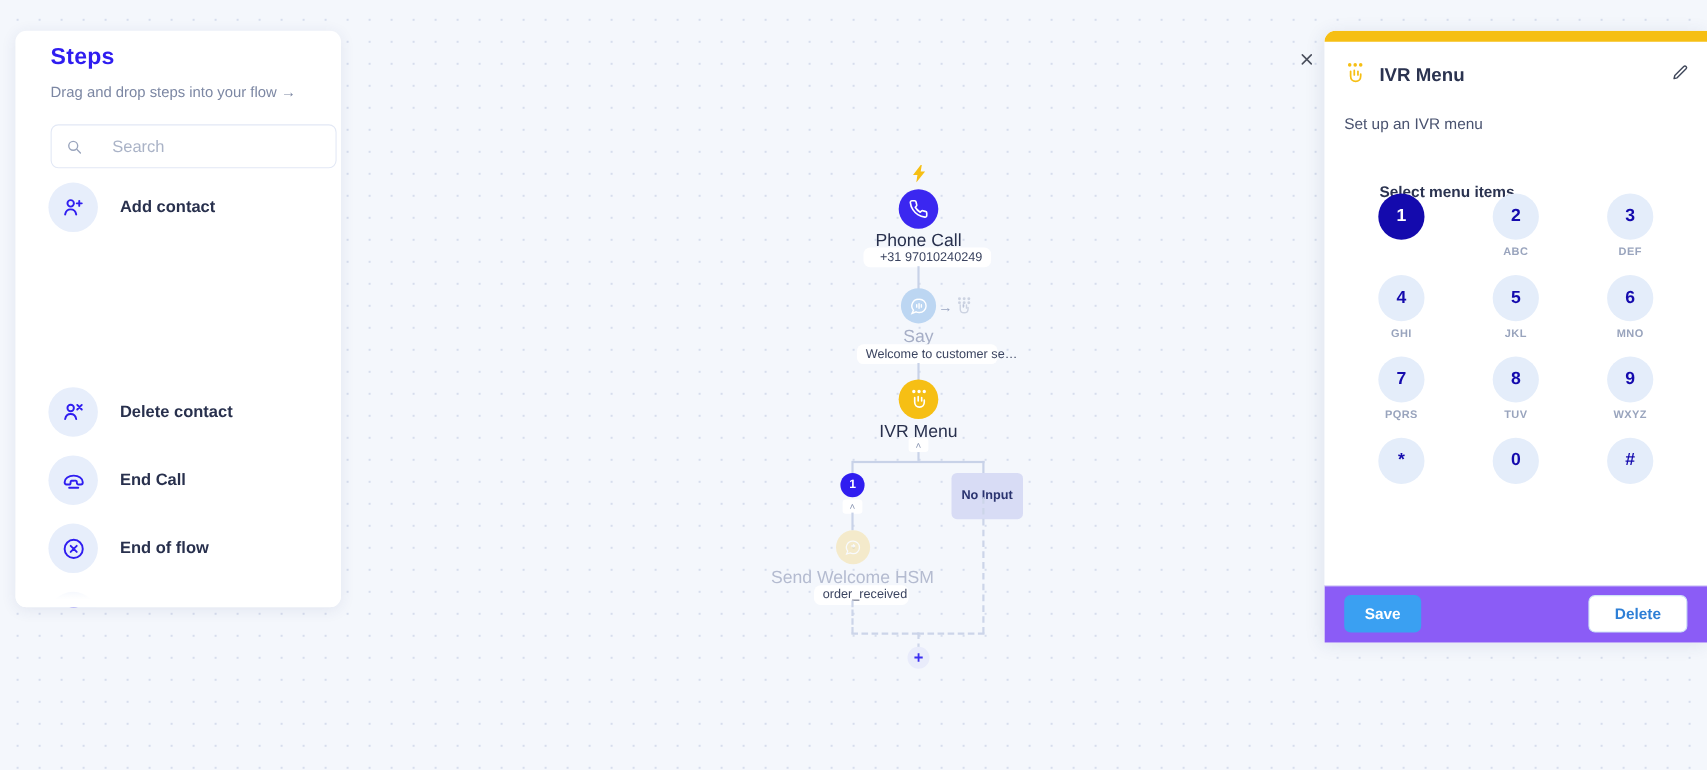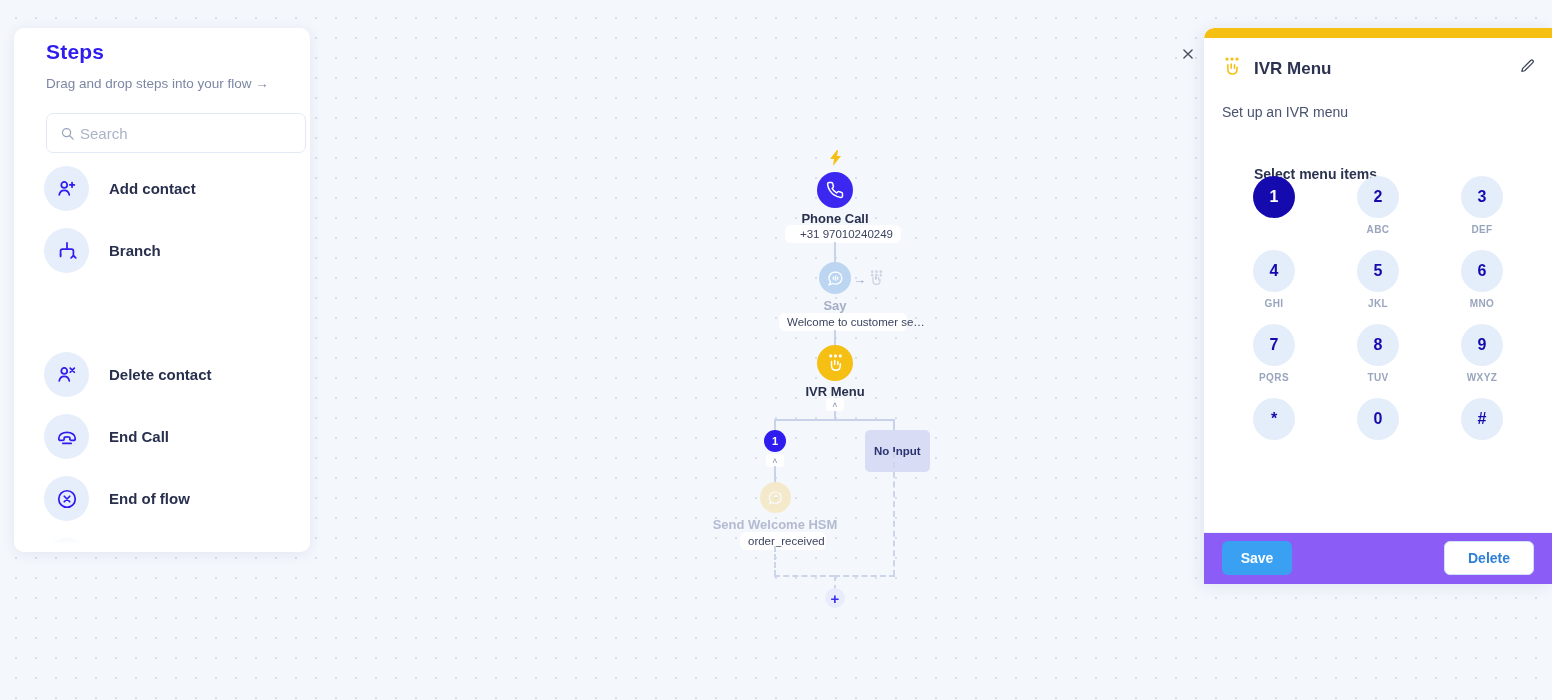--- a/index.html
+++ b/index.html
@@ -51,21 +51,21 @@
   #search-box {
     position: absolute;
     left: 32px; top: 85px;
     width: 260px; height: 40px;
     box-sizing: border-box;
     border: 1px solid #e2e8f5;
     border-radius: 7px;
     background: #fff;
     display: flex;
     align-items: center;
-    gap: 3px;
+    gap: 25px;
     padding: 0 13px;
   }
   #search-box .mag { flex: 0 0 auto; display: flex; }
   #search-input {
     border: none; outline: none;
     font-size: 15px;
     font-family: inherit;
     color: #38405c;
     width: 100%;
     background: transparent;
@@ -106,22 +106,22 @@
     left: 0; right: 0; bottom: 0;
     height: 26px;
     background: linear-gradient(to bottom, rgba(255,255,255,0), #ffffff 72%);
     pointer-events: none;
   }
 
   
   .node-label {
     position: absolute;
     text-align: center;
-    font-size: 13px;
-    font-weight: bold;
+    font-size: 16px;
+    font-weight: normal;
     color: #28304d;
     white-space: nowrap;
   }
   .node-chip {
     position: absolute;
     background: #ffffff;
     border-radius: 6px;
     padding: 3px 8px;
     font-size: 11.5px;
     color: #3b4460;
@@ -436,30 +436,20 @@
         <div class="step-ico">
           <svg width="22" height="22" viewBox="0 0 24 24" fill="none" stroke="#2f1df0" stroke-width="1.9" stroke-linecap="round">
             <circle cx="9" cy="7.5" r="3.2"></circle>
               <path d="M3.5 18.5c.6-3.3 3-5 5.5-5s4.9 1.7 5.5 5"></path>
             <path d="M17.5 5v5M15 7.5h5"></path>
           </svg>
         </div>
         <div class="step-label">Add contact</div>
       </div>
 
-      <div class="step-item" style="top:62px;">
-        <div class="step-ico">
-          <svg width="22" height="22" viewBox="0 0 24 24" fill="none" stroke="#2f1df0" stroke-width="1.9" stroke-linecap="round" stroke-linejoin="round">
-            <path d="M12 3v6"></path>
-              <path d="M5 16v-4a2 2 0 0 1 2-2h10a2 2 0 0 1 2 2v5"></path>
-            <path d="M5 16v2M19 17l-2.5 2.5M19 17l2.5 2.5"></path>
-          </svg>
-        </div>
-        <div class="step-label">Branch</div>
-      </div>
 
 
       <div class="step-item" style="top:186px;">
         <div class="step-ico">
           <svg width="22" height="22" viewBox="0 0 24 24" fill="none" stroke="#2f1df0" stroke-width="1.9" stroke-linecap="round">
             <circle cx="9" cy="7.5" r="3.2"></circle>
               <path d="M3.5 18.5c.6-3.3 3-5 5.5-5s4.9 1.7 5.5 5"></path>
             <path d="M15.5 4.5l4.5 4.5M20 4.5l-4.5 4.5"></path>
           </svg>
         </div>

